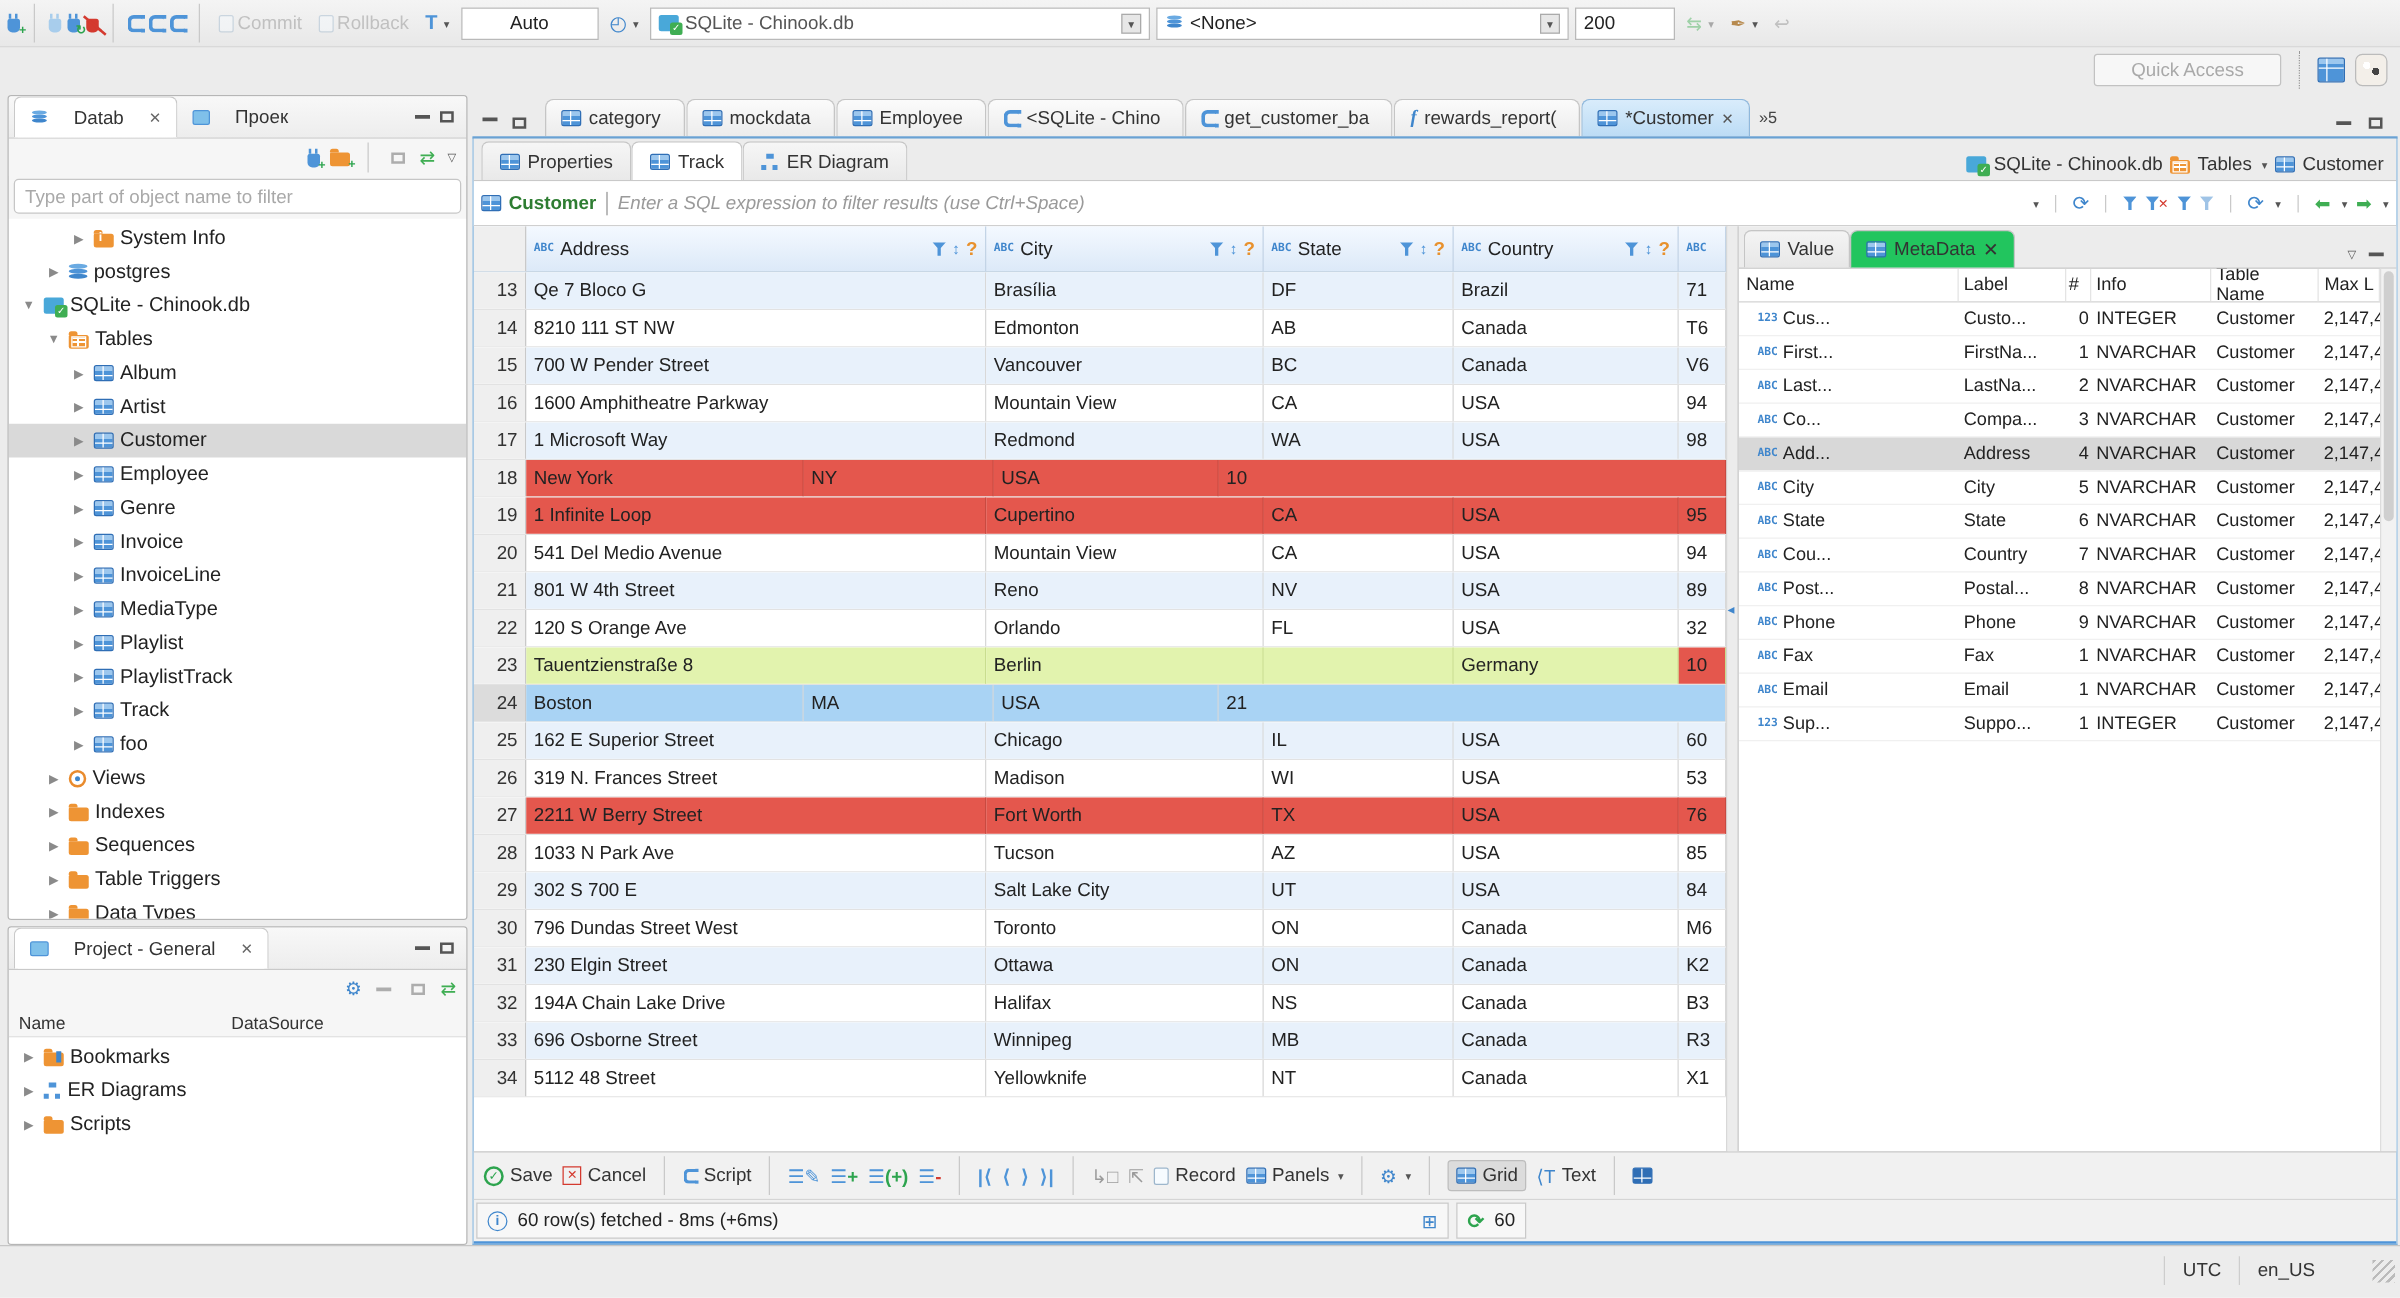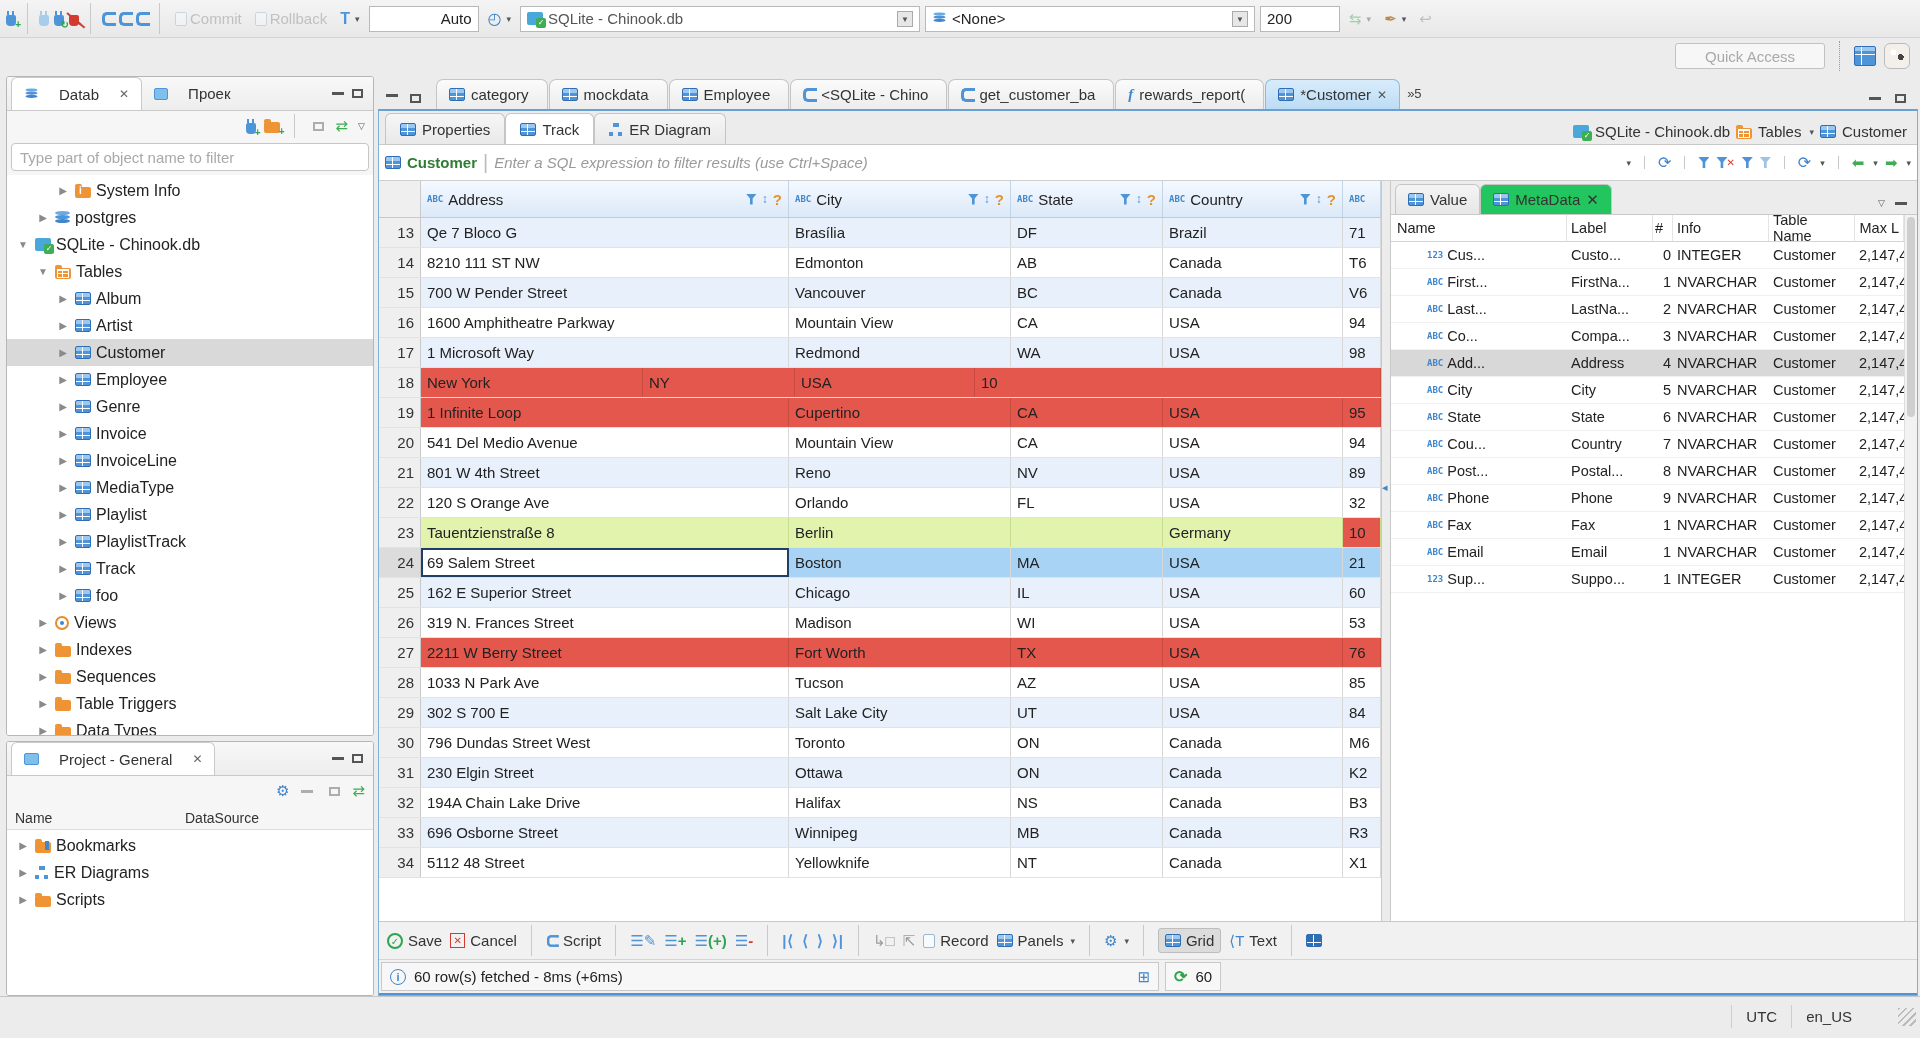--- a/index.html
+++ b/index.html
@@ -140,21 +140,21 @@
     border-radius:6px 6px 0 0; background:linear-gradient(#f4f4f4,#e7e7e7); color:#333; }
   .mtab.active { background:#22c55e; }
   .mtabs .right { margin-left:auto; display:flex; align-items:center; gap:6px; padding:0 6px 6px 0; }
   .mwrap { flex:1; display:flex; min-height:0; }
   .mtable { flex:1; min-width:0; overflow:hidden; }
   .mhead { display:flex; height:27px; border-bottom:1px solid #d4d4d4; align-items:center; font-size:14.5px; color:#222; }
   .mh { padding:0 4px; border-right:1px solid #e4e4e4; height:100%; display:flex; align-items:center; }
   .mrow { display:flex; height:27px; align-items:center; border-bottom:1px solid #f0f0f0; font-size:14.5px; }
   .mrow.sel { background:#d8d8d8; }
   .mc { padding:0 4px; white-space:nowrap; overflow:hidden; }
-  .m-name { width:176px; display:flex; align-items:center; justify-content:flex-start; gap:4px; padding-left:36px; }
+  .m-name { width:176px; display:flex; align-items:center; justify-content:flex-start; gap:4px; padding-left:15px; }
   .m-label { width:86px; } .m-num { width:20px; text-align:right; padding:0 2px; }
   .m-type { width:96px; } .m-tbl { width:86px; } .m-max { flex:1; text-align:right; }
   .mscroll { width:13px; background:#f2f2f2; border-left:1px solid #ddd; }
   .mscroll .thumb { margin:2px 2px; height:200px; background:#cfcfcf; border-radius:4px; }
 
   
   .btoolbar { height:38px; display:flex; align-items:center; gap:8px; background:#f1f1f1;
     border-top:1px solid #c9c9c9; padding:0 8px; color:#333; }
   .bbtn { display:flex; align-items:center; gap:5px; }
   .bbtn.pressed { background:#dcdcdc; border:1px solid #bdbdbd; border-radius:3px; padding:3px 6px; }
@@ -193,21 +193,21 @@
     <span>Commit</span>
     </span>
   <span class="tbtn grayed">
     <span class="i ic-page"></span>
     <span>Rollback</span>
     </span>
   <span class="tbtn">
     <span style="color:#4e94d8;font-weight:bold;font-size:16px">T</span>
     <span class="caret">▾</span>
     </span>
-  <span class="combo" style="width:110px;justify-content:flex-end">
+  <span class="combo" style="width:110px;justify-content:center">
     <span>Auto</span>
     </span>
   <span class="tbtn">
     <span style="color:#3f86cc;font-size:16px">◴</span>
     <span class="caret">▾</span>
     </span>
   <span class="combo" style="width:400px">
     <span class="i ic-sqlite"></span>
     <span style="color:#555">SQLite - Chinook.db</span>
     <span class="dd">▼</span>
@@ -672,21 +672,20 @@
               <div class="grow green">
                 <span class="gc cnum">23</span>
                 <span class="gc caddr">Tauentzienstraße 8</span>
                 <span class="gc ccity">Berlin</span>
                 <span class="gc cst"></span>
                 <span class="gc cco">Germany</span>
                 <span class="gc cpc cellred">10</span>
               </div>
               <div class="grow sel">
                 <span class="gc cnum">24</span>
-                <span class="gc caddr focus">69 Salem Street</span>
                 <span class="gc ccity">Boston</span>
                 <span class="gc cst">MA</span>
                 <span class="gc cco">USA</span>
                 <span class="gc cpc">21</span>
               </div>
               <div class="grow alt">
                 <span class="gc cnum">25</span>
                 <span class="gc caddr">162 E Superior Street</span>
                 <span class="gc ccity">Chicago</span>
                 <span class="gc cst">IL</span>

